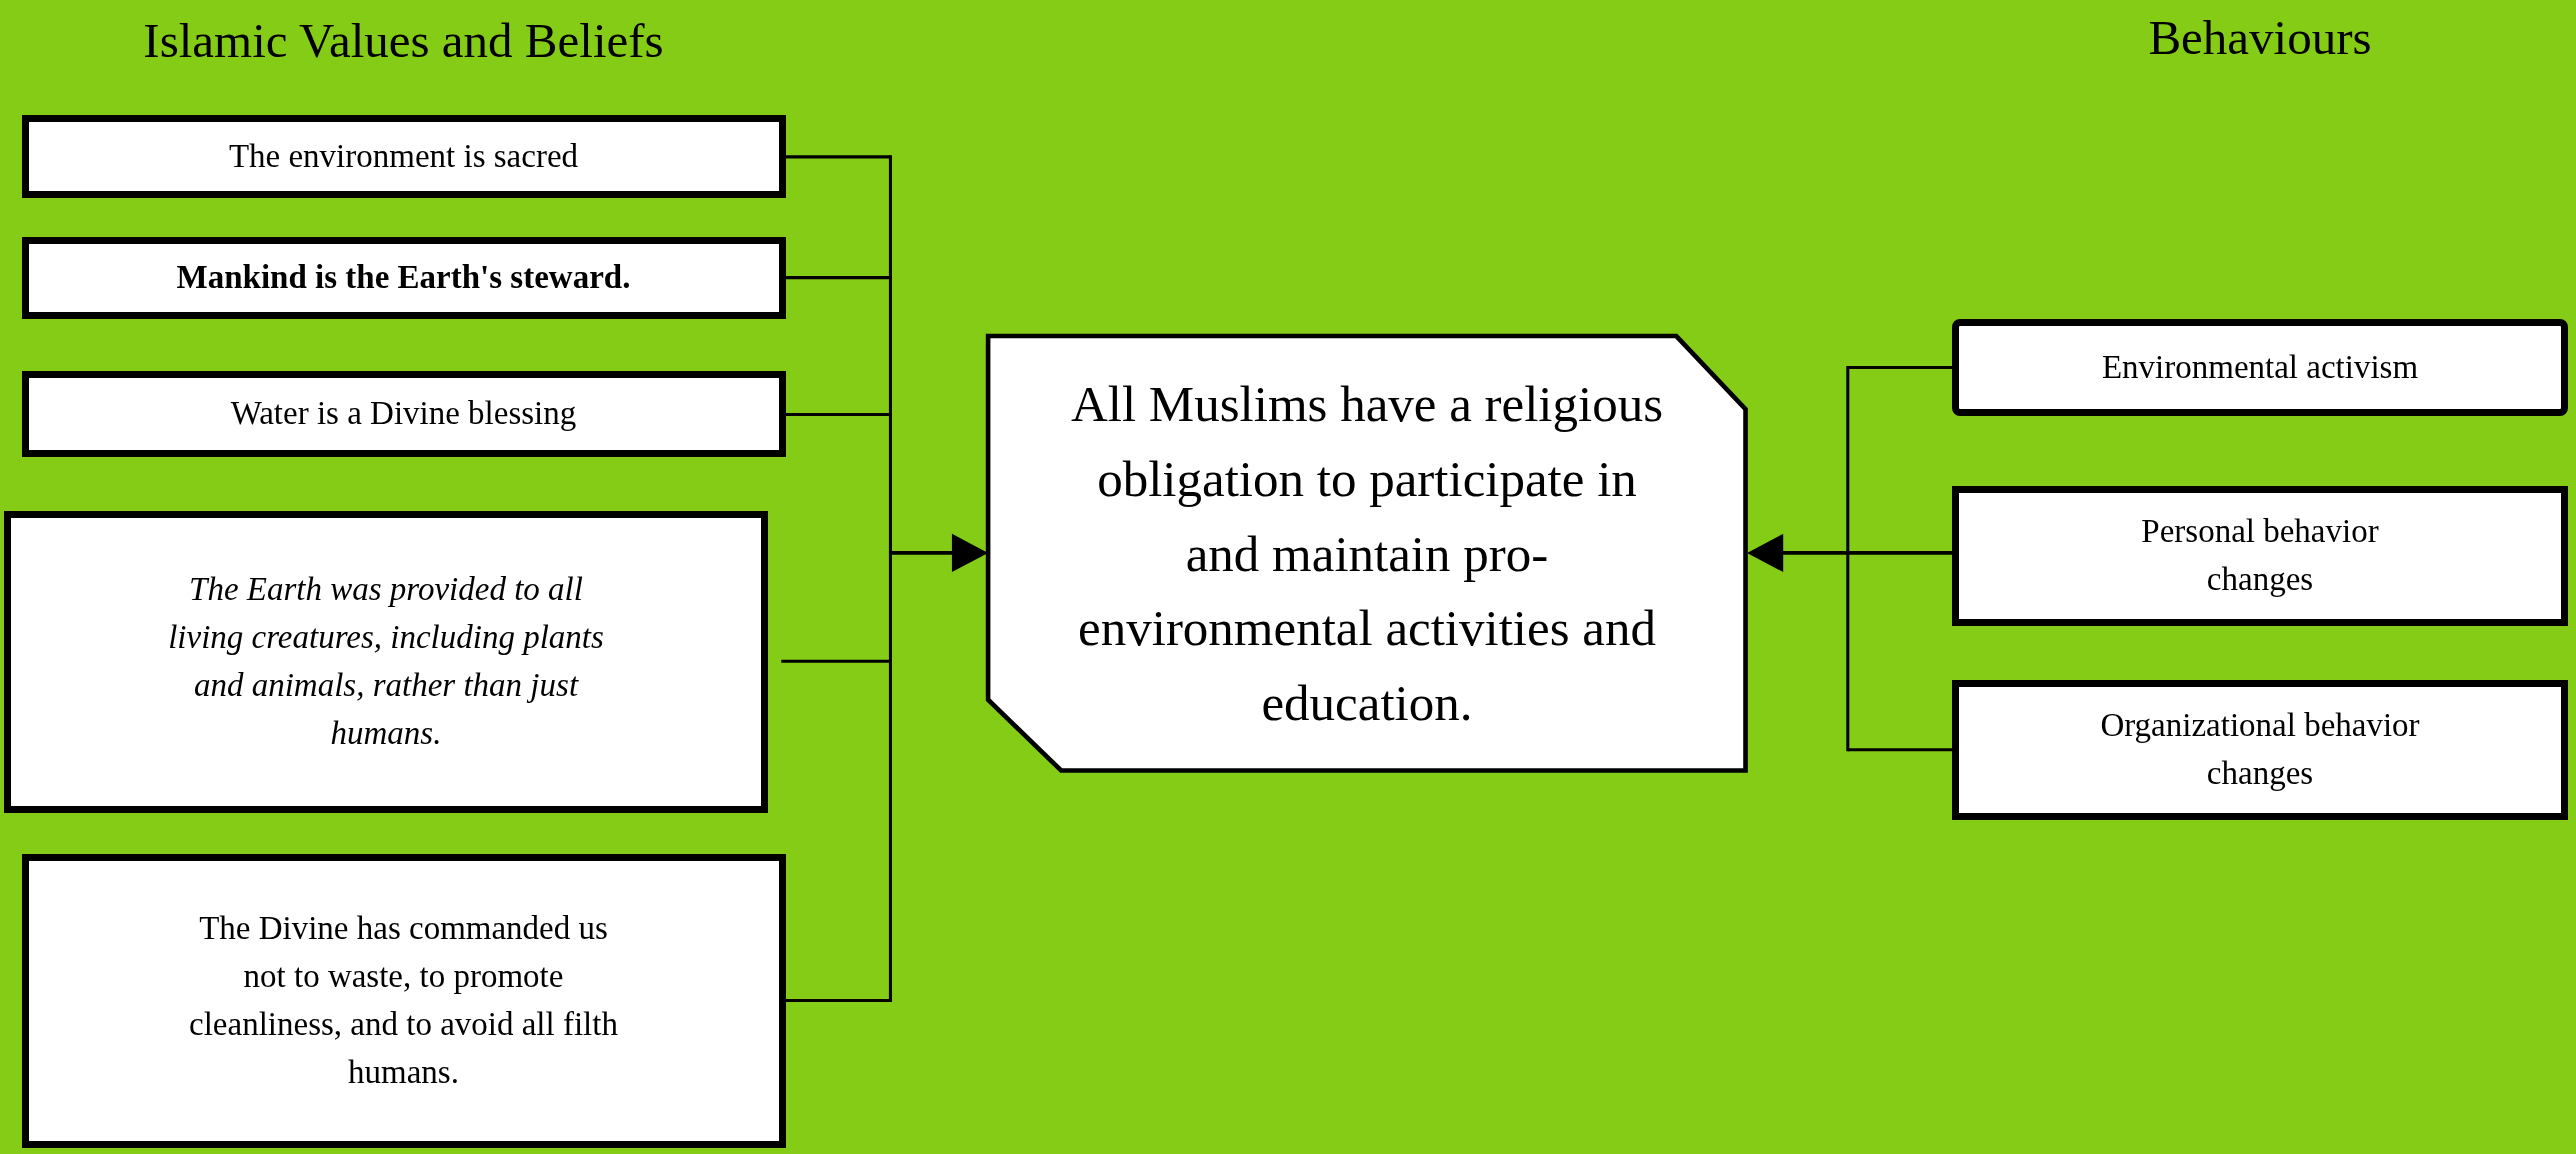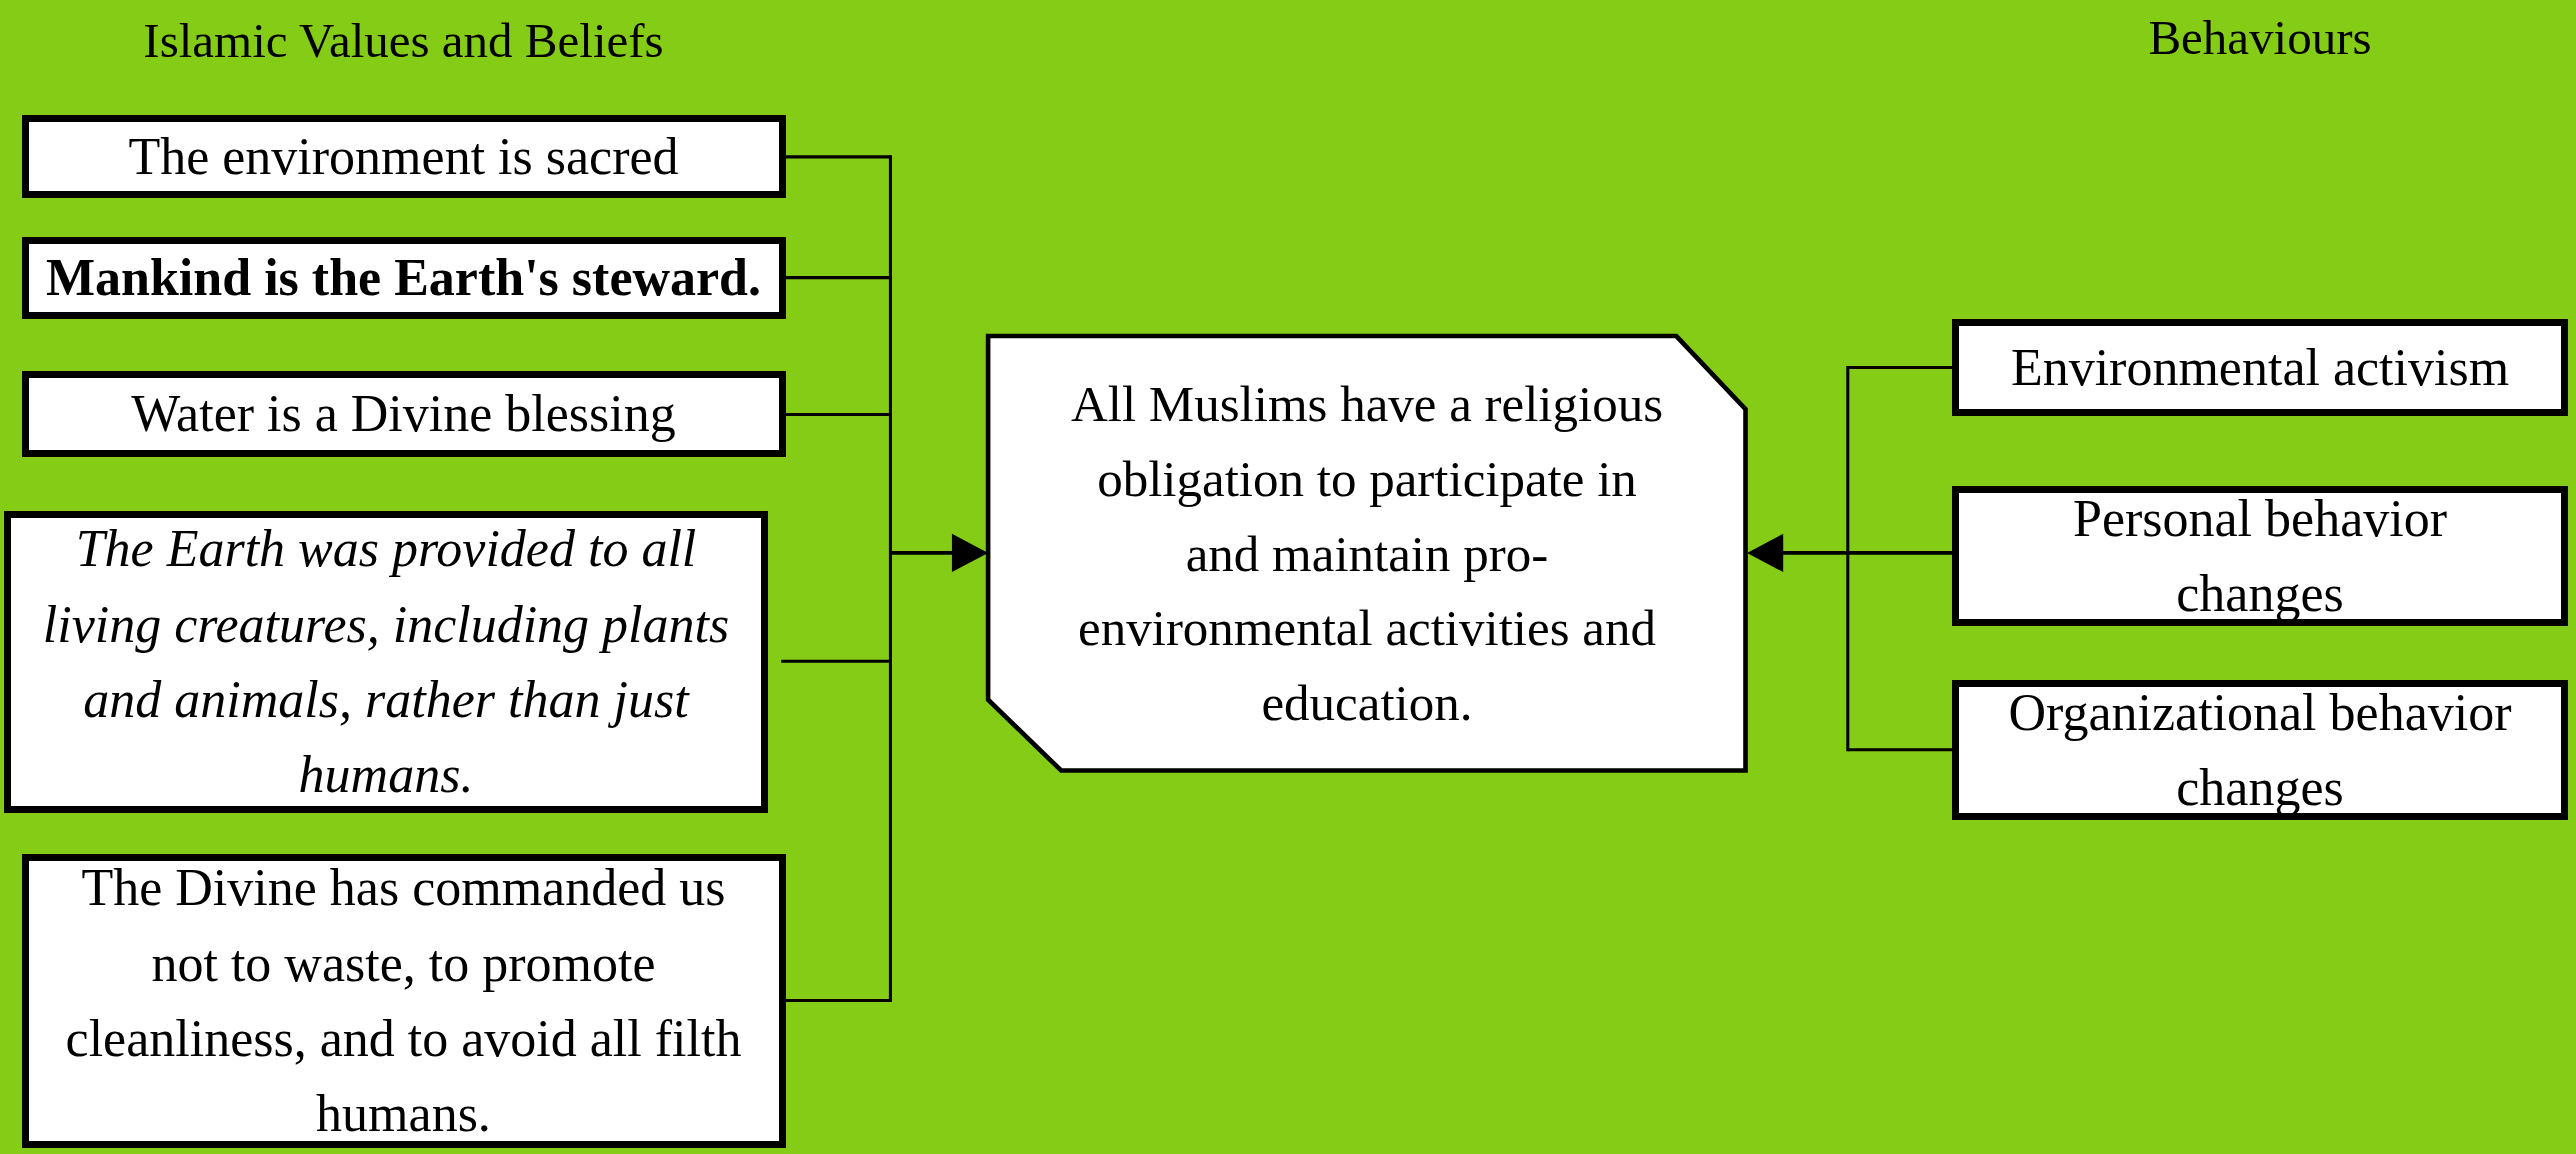--- a/index.html
+++ b/index.html
@@ -21,21 +21,21 @@
   }
   .node{
     position:absolute;
     box-sizing:border-box;
     border:7px solid #000000;
     background:#ffffff;
     display:flex;
     align-items:center;
     justify-content:center;
     text-align:center;
-    font-size:52px;
+    font-size:33px;
     line-height:1.45;
     white-space:pre-line;
   }
   .plain-text{
     position:absolute;
     display:flex;
     align-items:center;
     justify-content:center;
     text-align:center;
     font-size:51px;
@@ -84,20 +84,20 @@
 not to waste, to promote
 cleanliness, and to avoid all filth
 humans.</div>
 
   <div class="plain-text" style="left:1023px; top:354px; width:688px; height:400px;">All Muslims have a religious
 obligation to participate in
 and maintain pro-
 environmental activities and
 education.</div>
 
-  <div class="node" style="left:1952px; top:319px; width:616px; height:97px;">Environmental activism</div>
+  <div class="node" style="left:1952px; top:319px; width:616px; height:97px;border-radius:8px;">Environmental activism</div>
   <div class="node" style="left:1952px; top:486px; width:616px; height:140px;">Personal behavior
 changes</div>
   <div class="node" style="left:1952px; top:680px; width:616px; height:140px;">Organizational behavior
 changes</div>
 
 </div>
 
 
 </body></html>

